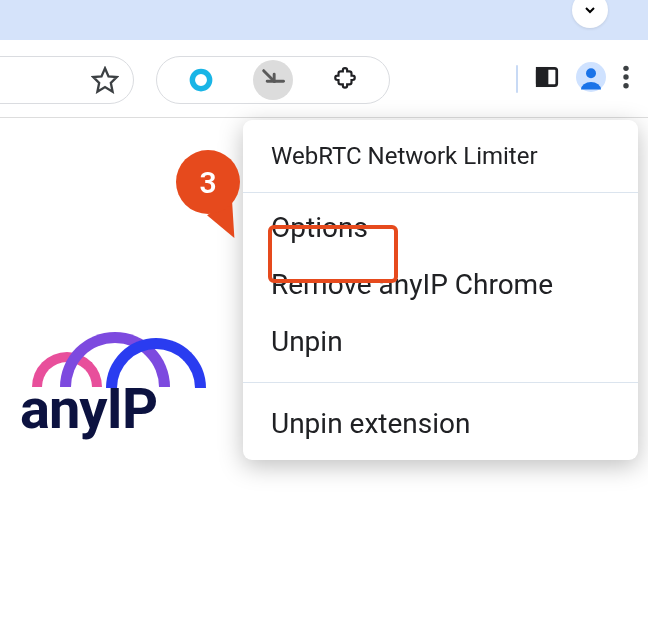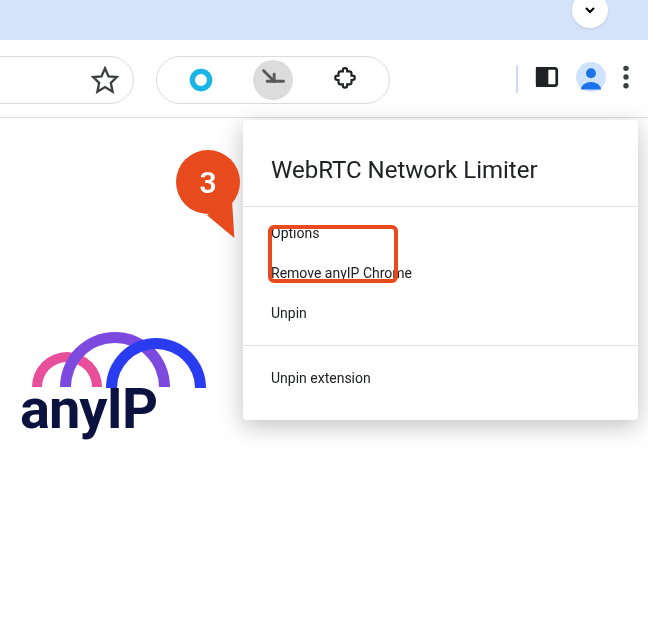--- a/index.html
+++ b/index.html
@@ -112,36 +112,36 @@
       letter-spacing: -1px;
       margin-top: -8px;
     }
     
     .menu {
       position: absolute;
       right: 10px;
       top: 120px;
       width: 395px;
       background: #fff;
-      border-radius: 4px;
+      border-radius: 9px;
       box-shadow: 0 6px 24px rgba(0,0,0,0.25);
-      padding: 16px 0;
+      padding: 2px 0;
       font-size: 22px;
       color: #202124;
     }
     .menu-title {
       padding: 20px 28px 22px;
       font-size: 24px;
       color: #202124;
       border-bottom: 1px solid #dbe4ee;
     }
     .menu-group { padding: 6px 0; }
     .menu-item {
       padding: 12px 28px;
-      font-size: 14px;
+      font-size: 28px;
       cursor: pointer;
     }
     .frame-outline {
       position: absolute;
       left: 268px;
       top: 225px;
       width: 130px;
       height: 58px;
       border: 4px solid #e64a1d;
       border-radius: 6px;

